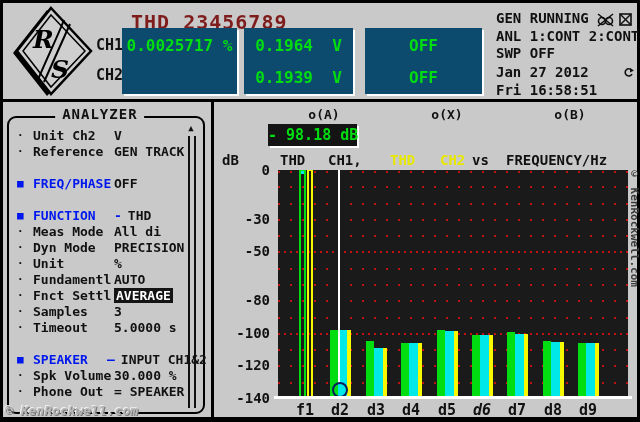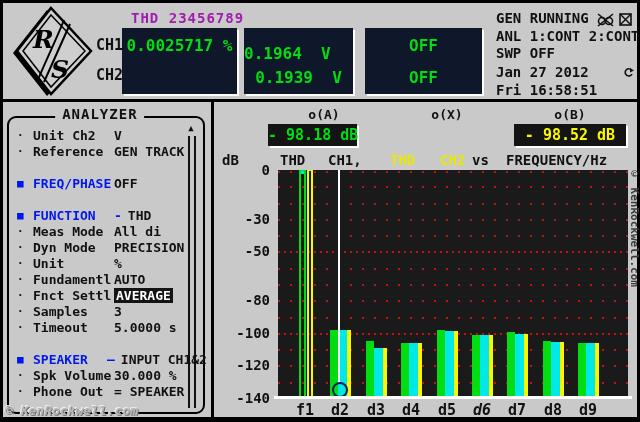--- a/index.html
+++ b/index.html
@@ -1,22 +1,22 @@
 <!DOCTYPE html>
 <html><head>
 <meta charset="utf-8">
 <style>
   html,body{margin:0;padding:0;background:#444;}
   .screen{position:relative;width:640px;height:422px;background:#000;overflow:hidden;
           font-family:"DejaVu Sans Mono", monospace;font-weight:bold;color:#111;}
   .pane{position:absolute;background:#c9c9c9;}
   
   .toppane{left:3px;top:3px;width:634px;height:96px;}
-  .hdr-label{position:absolute;font-size:14px;letter-spacing:1px;color:#a21caf;}
-  .dispbox{position:absolute;background:#0f172a;box-shadow:2px 2px 0 #ffffff;text-decoration:underline;}
+  .hdr-label{position:absolute;font-size:20px;letter-spacing:1px;color:#7f1d1d;}
+  .dispbox{position:absolute;background:#0c4a6e;box-shadow:2px 2px 0 #ffffff;text-decoration:underline;}
   .dispval{position:absolute;left:0;width:100%;font-size:16px;color:#00dd11;white-space:pre;}
   .chlab{position:absolute;font-size:15px;color:#111;}
   .statusline{position:absolute;left:493px;font-size:14px;white-space:pre;color:#111;}
   .topicon{position:absolute;top:9px;}
   
   .menupane{left:3px;top:102px;width:208px;height:315px;}
   .menubox{position:absolute;left:4px;top:14px;width:194px;height:294px;
            border:2px solid #000;border-radius:9px;}
   .menutitle{position:absolute;top:4px;left:50%;transform:translateX(-58%);
              background:#c9c9c9;padding:0 7px;font-size:14px;letter-spacing:1px;}
@@ -76,21 +76,21 @@
     </svg>
 
     <div class="hdr-label" style="left:128px;top:7px">THD 23456789</div>
     <div class="chlab" style="left:93px;top:33px">CH1</div>
     <div class="chlab" style="left:93px;top:63px">CH2</div>
     <div class="dispbox" style="left:119px;top:25px;width:115px;height:66px">
       <div class="dispval" style="top:8px;text-align:center">0.0025717 %</div>
     </div>
 
     <div class="dispbox" style="left:241px;top:25px;width:109px;height:66px">
-      <div class="dispval" style="top:16px;">0.1964  V</div>
+      <div class="dispval" style="top:8px;text-align:center">0.1964  V</div>
       <div class="dispval" style="top:40px;text-align:center">0.1939  V</div>
     </div>
 
     <div class="dispbox" style="left:362px;top:25px;width:117px;height:66px">
       <div class="dispval" style="top:8px;text-align:center">OFF</div>
       <div class="dispval" style="top:40px;text-align:center">OFF</div>
     </div>
 
     <div class="statusline" style="top:7px">GEN RUNNING</div>
     <div class="statusline" style="top:25px">ANL 1:CONT 2:CONT</div>
@@ -144,21 +144,20 @@
     <div class="menutitle">ANALYZER</div>
   </div>
 
   <div class="pane chartpane">
 
     <div class="olabel" style="left:54px;width:112px">o(A)</div>
     <div class="olabel" style="left:174px;width:118px">o(X)</div>
     <div class="olabel" style="left:300px;width:112px">o(B)</div>
 
     <div class="robox green" style="left:54px;width:89px">- 98.18 dB</div>
-    <div class="robox yellow" style="left:300px;width:112px">- 98.52 dB</div>
 
     <div class="legendrow">
       <span style="left:8px">dB</span>
       <span style="left:66px">THD</span>
       <span style="left:114px">CH1,</span>
       <span style="left:176px" class="leg-yellow">THD</span>
       <span style="left:226px" class="leg-yellow">CH2</span>
       <span style="left:258px">vs</span>
       <span style="left:292px">FREQUENCY/Hz</span>
     </div>

